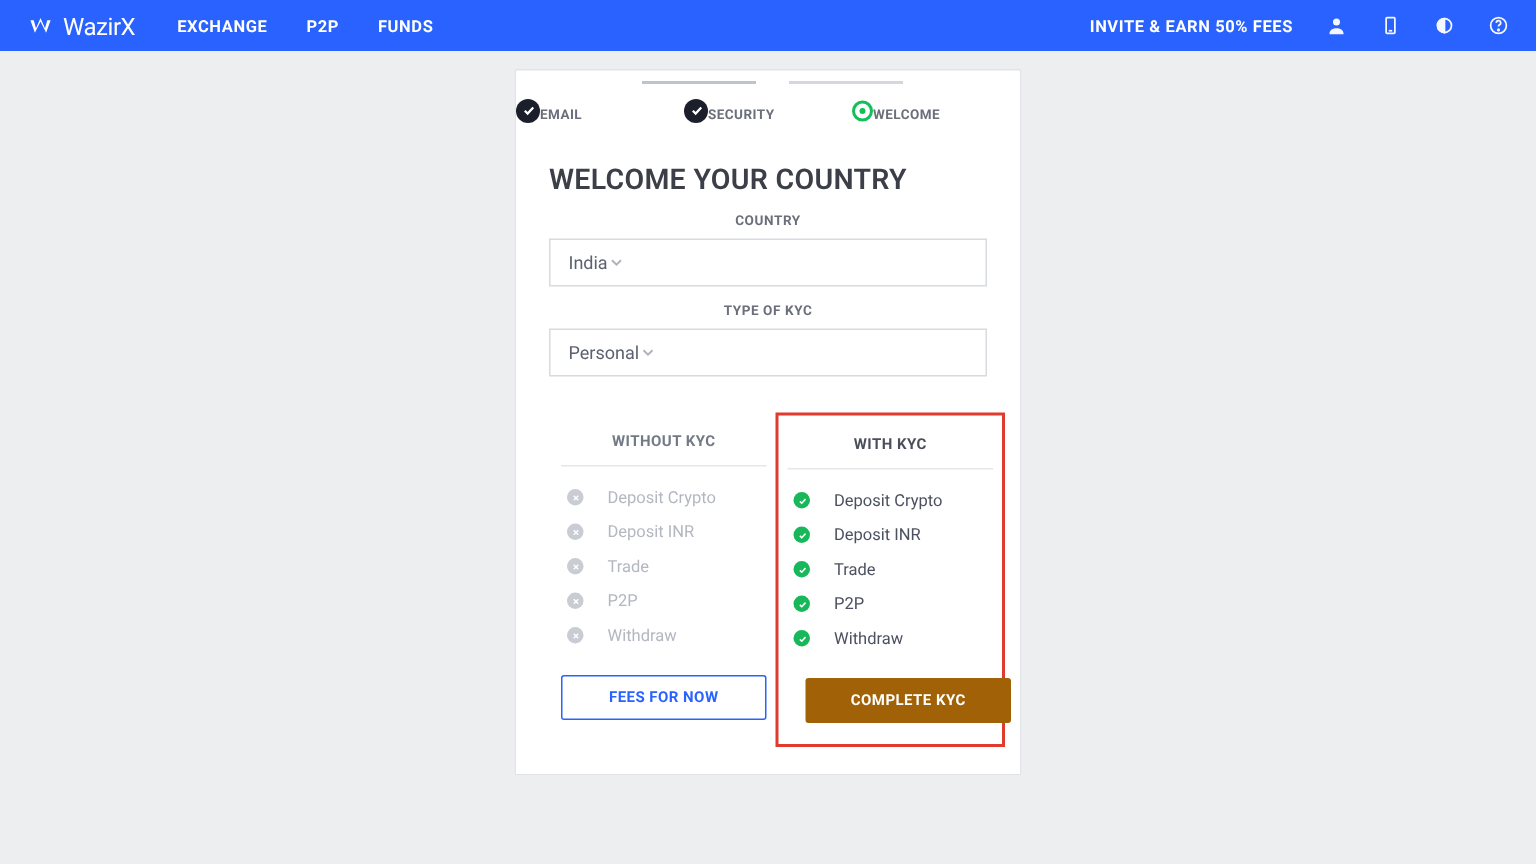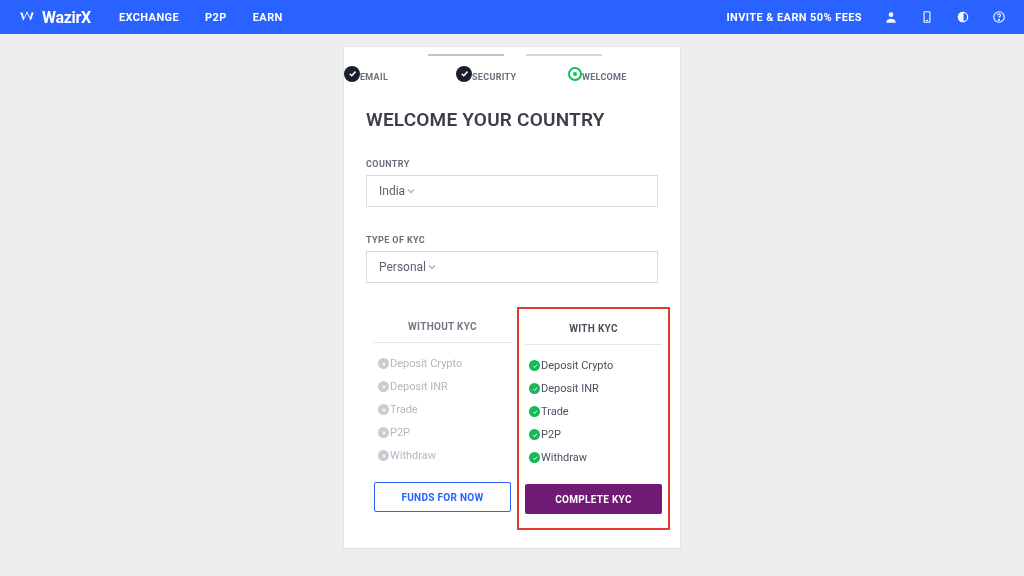--- a/index.html
+++ b/index.html
@@ -14,22 +14,22 @@
   .topnav {
     background: #2962ff;
     height: 34px;
     display: flex;
     align-items: center;
     padding: 0 18px;
     color: #fff;
   }
   .brand {
     display: flex;
-    align-items: center;
-    font-weight: 700;
+    align-items: flex-end;
+    font-weight: 400;
     font-size: 16px;
     letter-spacing: -0.3px;
     margin-right: 28px;
   }
   .brand-icon {
     width: 18px; height: 18px; margin-right: 6px;
   }
   .nav-links { display: flex; gap: 26px; }
   .nav-link { font-size: 11px; font-weight: 700; letter-spacing: 0.4px; cursor: pointer; }
   .nav-right { margin-left: auto; display: flex; align-items: center; gap: 22px; }
@@ -87,21 +87,21 @@
   }
   .step-line.l1 { left: 84px; }
   .step-line.l2 { left: 182px; background:#d4d7dd;}
 
   
   .section { padding: 0 22px; }
   .title {
     font-size: 19px; font-weight: 600; color:#3c3f48; margin-top: 14px; letter-spacing:0.2px;
   }
   .field-label {
-    font-size: 9px; font-weight:700; color:#6a6f7b; margin-top:28px; letter-spacing:0.4px;
+    font-size: 9px; font-weight:700; color:#6a6f7b; margin-top:12px; letter-spacing:0.4px;text-align:center;
   }
   .select-box {
     margin-top: 6px;
     border: 1px solid #d7dade;
     height: 32px;
     display:flex; align-items:center; 
     padding: 0 12px;
     font-size: 12px; color:#5c6170;
     cursor:pointer;
     background:#fff;
@@ -123,21 +123,21 @@
     font-size: 10px;
     font-weight:700;
     color:#737985;
     padding: 14px 0 10px 0;
     border-bottom: 1px solid #e4e6ea;
     letter-spacing:0.3px;
   }
   .kyc-header.bold { color:#4a4f5b;text-align:center; }
   .feat-list { margin-top: 14px; display:flex; flex-direction:column; gap: 10px; padding-left: 4px;}
   .feat {
-    display:flex; align-items:center; gap:1px;
+    display:flex; align-items:center; gap:16px;
     font-size: 11px;
   }
   .feat.disabled { color:#b3b7c0; }
   .feat.enabled { color:#4c5160; }
   .feat-icon {
     width:11px; height:11px; border-radius:50%;
     display:flex; align-items:center; justify-content:center;
     flex-shrink:0;
   }
   .feat-icon.no { background:#c9ccd3; }
@@ -148,38 +148,38 @@
   .btn {
     margin-top: 20px;
     width: 100%;
     height: 30px;
     display:flex; align-items:center; justify-content:center;
     font-size: 10px; font-weight:700; letter-spacing:0.3px;
     cursor:pointer;
     border-radius:2px;
   }
   .btn.outline { border:1.5px solid #2962ff; color:#2962ff; background:#fff; }
-  .btn.solid { background:#701a75; color:#fff; border:none; }
+  .btn.solid { background:#a16207; color:#fff; border:none;margin-left:12px; }
 </style>
 </head>
 <body>
 
 <div class="topnav">
   <div class="brand">
     <span class="brand-icon">
       <svg viewBox="0 0 24 24" fill="#fff">
           <path d="M3 6 L7 17 L12 7 L17 17 L21 6 L18 6 L16 13 L12 4 L8 13 L6 6 Z"></path>
         </svg>
     </span>
     <span>WazirX</span>
   </div>
   <div class="nav-links">
     <span class="nav-link">EXCHANGE</span>
     <span class="nav-link">P2P</span>
-    <span class="nav-link">EARN</span>
+    <span class="nav-link">FUNDS</span>
   </div>
   <div class="nav-right">
     <span class="invite">INVITE &amp; EARN 50% FEES</span>
     <span class="nav-icon">
       <svg viewBox="0 0 24 24" fill="#fff">
           <circle cx="12" cy="8" r="4"></circle>
           <path d="M4 21c0-4 4-6 8-6s8 2 8 6v1H4z"></path>
         </svg>
     </span>
     <span class="nav-icon">
@@ -300,21 +300,21 @@
           <span class="feat-icon no">
               <svg viewBox="0 0 24 24" stroke="#fff" stroke-width="4">
                 <line x1="6" y1="6" x2="18" y2="18"></line>
                 <line x1="18" y1="6" x2="6" y2="18"></line>
               </svg>
             </span>
           <span>Withdraw</span>
         </div>
       </div>
       <div class="btn outline">
-        <span>FUNDS FOR NOW</span>
+        <span>FEES FOR NOW</span>
       </div>
     </div>
 
     <div class="kyc-col with">
       <div class="kyc-header bold">WITH KYC</div>
       <div class="feat-list">
         <div class="feat enabled">
           <span class="feat-icon yes">
               <svg viewBox="0 0 24 24" fill="none" stroke="#fff" stroke-width="4">
                 <polyline points="5 13 10 18 20 7"></polyline>

